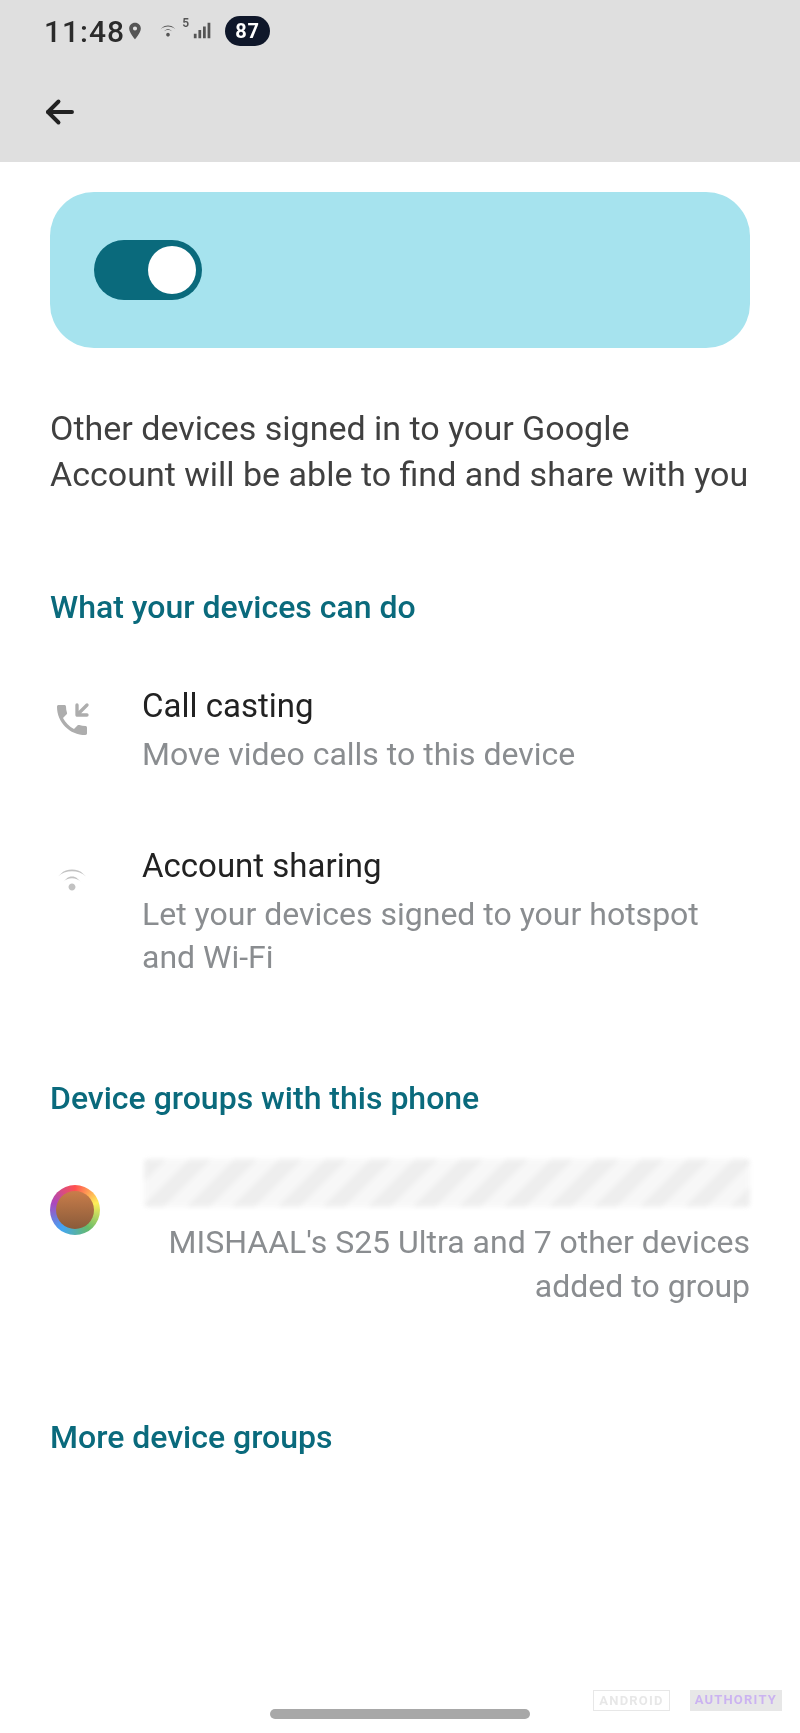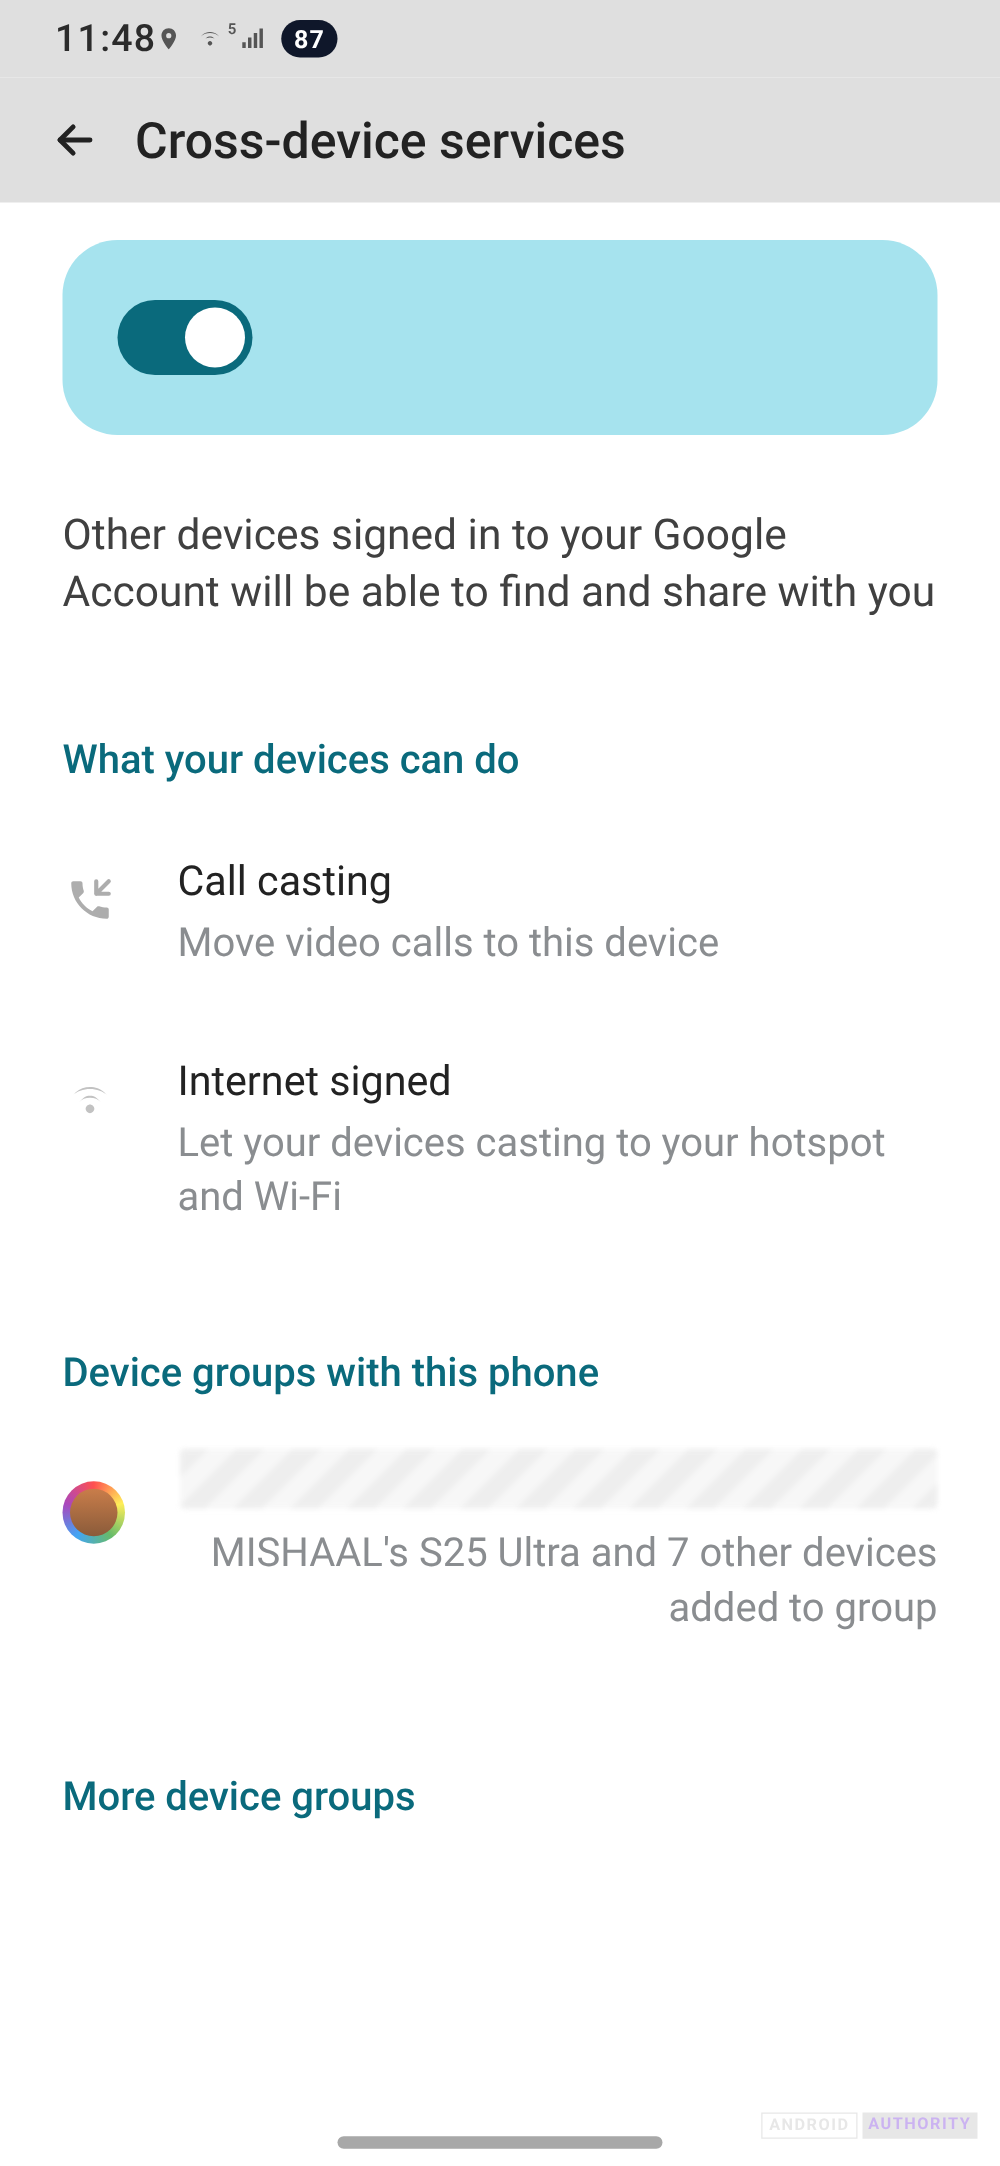--- a/index.html
+++ b/index.html
@@ -201,21 +201,21 @@
     background: #a8a8a8;
     border-radius: 6px;
   }
 
   
   .watermark {
     position: absolute;
     bottom: 22px;
     right: 18px;
     display: flex;
-    gap: 4px;
+    gap: 20px;
     opacity: 0.35;
   }
   .watermark span {
     font-size: 13px;
     font-weight: 700;
     letter-spacing: 1.2px;
     color: #6d28d9;
     padding: 2px 5px;
   }
   .watermark .wm-outline {
@@ -252,21 +252,20 @@
   </div>
 </div>
 
 <div class="header">
   <div class="back-btn">
     <svg width="36" height="36" viewBox="0 0 24 24" fill="none" stroke="#222" stroke-width="2.6" stroke-linecap="round" stroke-linejoin="round">
       <line x1="20" y1="12" x2="4" y2="12"></line>
       <polyline points="11 5 4 12 11 19"></polyline>
     </svg>
   </div>
-  <div class="page-title">Cross-device services</div>
 </div>
 
 <div class="content">
 
   <div class="toggle-card">
     <div class="toggle-switch">
       <div class="toggle-knob"></div>
     </div>
   </div>
 
@@ -287,22 +286,22 @@
     </div>
   </div>
 
   <div class="feature-item" style="margin-top:70px;">
     <div class="feature-icon">
       <svg width="42" height="42" viewBox="0 0 24 24" fill="#c2c2c2">
         <path d="M12 18c1 0 2-1 2-2s-1-2-2-2-2 1-2 2 1 2 2 2zm-5-5l1.5-1.5C9.8 10.2 10.9 10 12 10s2.2.2 3.5 1.5L17 13c-1.3-1.3-3-2-5-2s-3.7.7-5 2zm-3-3l1.5-1.5C7.3 6.7 9.6 6 12 6s4.7.7 6.5 2.5L20 10c-2-2-5-3-8-3s-6 1-8 3z"></path>
       </svg>
     </div>
     <div class="feature-text-wrap">
-      <div class="feature-title">Internet signed</div>
-      <div class="feature-sub">Let your devices casting to your hotspot and Wi-Fi</div>
+      <div class="feature-title">Account sharing</div>
+      <div class="feature-sub">Let your devices signed to your hotspot and Wi-Fi</div>
     </div>
   </div>
 
   <div class="section-header" style="margin-top:100px;">Device groups with this phone</div>
 
   <div class="device-group">
     <div class="avatar"></div>
     <div class="group-text-wrap">
       <div class="group-name-redacted"></div>
       <div class="group-sub">MISHAAL's S25 Ultra and 7 other devices added to group</div>

